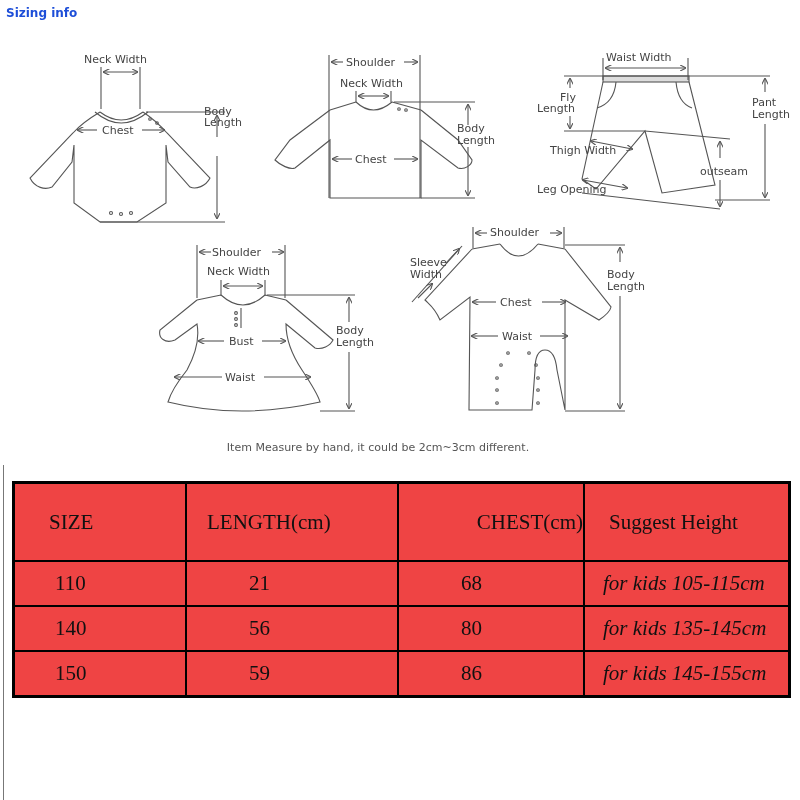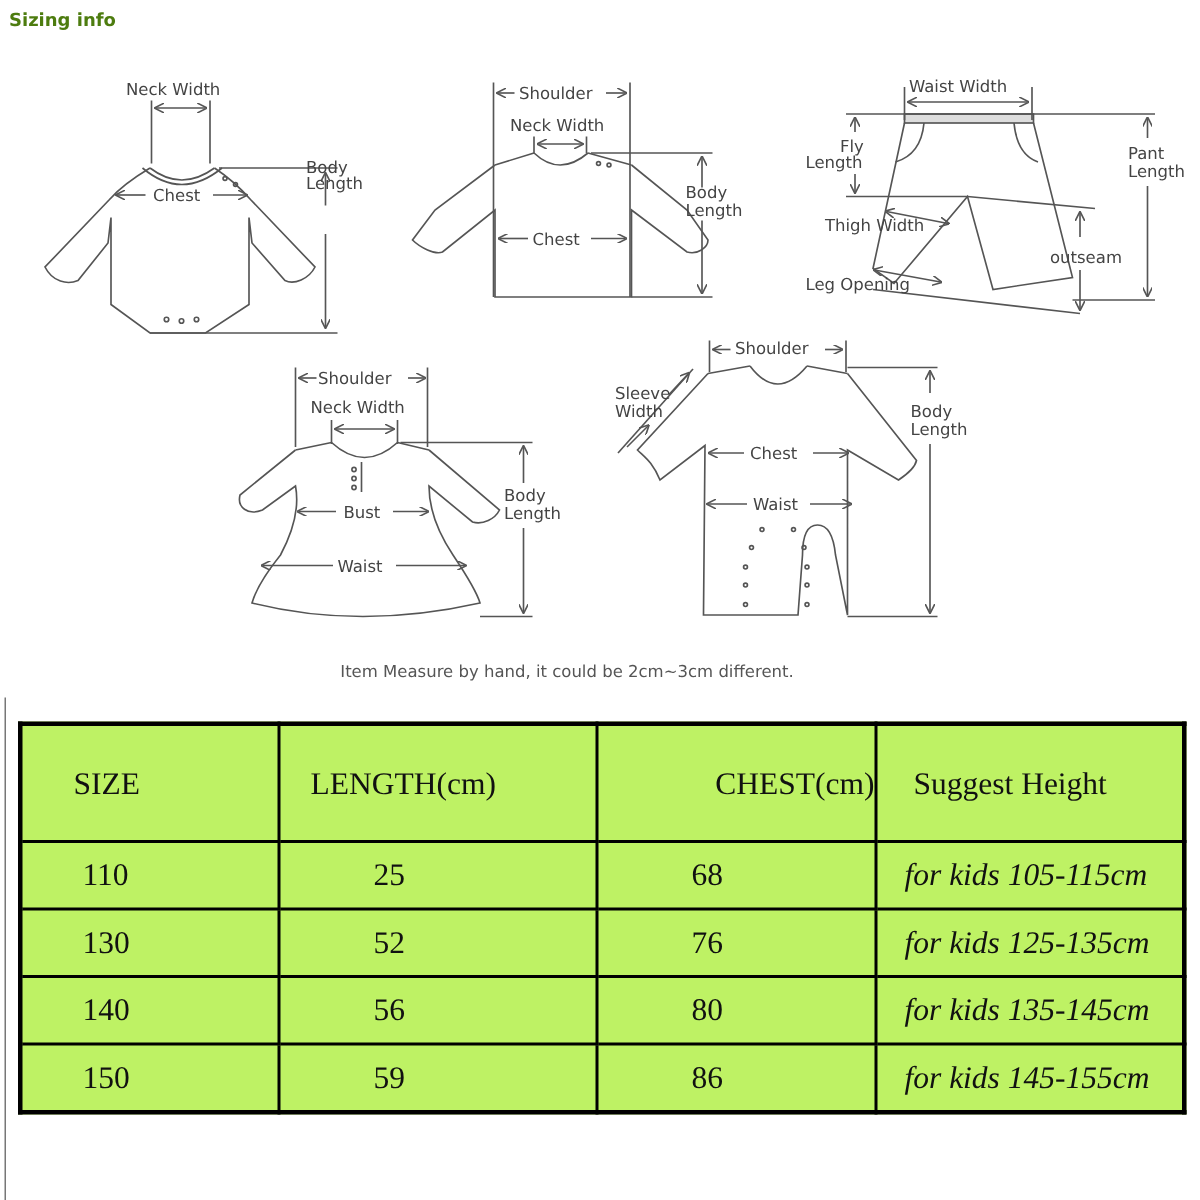--- a/index.html
+++ b/index.html
@@ -1,22 +1,22 @@
 <!DOCTYPE html>
 <html><head>
 <meta charset="utf-8">
 <style>
   html, body { margin:0; padding:0; background:#ffffff; }
   body { width:800px; height:800px; position:relative; overflow:hidden; font-family:"DejaVu Sans", sans-serif; }
-  .title { position:absolute; left:6px; top:6px; font-size:12px; font-weight:bold; color:#4d7c0f; font-family:"DejaVu Sans", sans-serif; }
+  .title { position:absolute; left:6px; top:6px; font-size:12px; font-weight:bold; color:#1d4ed8; font-family:"DejaVu Sans", sans-serif; }
   .diagram { position:absolute; left:0; top:30px; width:664px; height:400px; }
   .diagram svg text { font-family:"DejaVu Sans", sans-serif; fill:#444; }
   .note { position:absolute; left:0; width:756px; top:441px; text-align:center; font-size:11px; color:#555; font-family:"DejaVu Sans", sans-serif; }
   .leftline { position:absolute; left:3px; top:465px; width:1px; height:335px; background:#777; }
-  table.size { position:absolute; left:12px; top:481px; width:779px; border-collapse:collapse; border:3px solid #000; background:#bef264; font-family:"Liberation Serif", serif; color:#111; }
+  table.size { position:absolute; left:12px; top:481px; width:779px; border-collapse:collapse; border:3px solid #000; background:#ef4444; font-family:"Liberation Serif", serif; color:#111; }
   table.size td, table.size th { border:2px solid #000; font-weight:normal; font-size:21px; padding:0; }
   table.size th { height:76px; }
   table.size td { height:43px; }
   .c1 { width:136px; } .c2 { width:190px; } .c3 { width:170px; }
   .pl1 { padding-left:34px !important; text-align:left; }
   .pl2 { padding-left:20px !important; text-align:left; }
   .pl3 { padding-left:14px !important; text-align:right; }
   .pl4 { padding-left:24px !important; text-align:left; }
   .v1 { padding-left:40px !important; text-align:left; }
   .v2 { padding-left:62px !important; text-align:left; }
@@ -204,29 +204,23 @@
     <tr>
       <th class="c1 pl1">SIZE</th>
       <th class="c2 pl2">LENGTH(cm)</th>
       <th class="c3 pl3">CHEST(cm)</th>
       <th class="pl4">Suggest Height</th>
     </tr>
   </thead>
   <tbody>
     <tr>
       <td class="v1">110</td>
-      <td class="v2">25</td>
+      <td class="v2">21</td>
       <td class="v3">68</td>
       <td class="v4">for kids 105-115cm</td>
-    </tr>
-    <tr>
-      <td class="v1">130</td>
-      <td class="v2">52</td>
-      <td class="v3">76</td>
-      <td class="v4">for kids 125-135cm</td>
     </tr>
     <tr>
       <td class="v1">140</td>
       <td class="v2">56</td>
       <td class="v3">80</td>
       <td class="v4">for kids 135-145cm</td>
     </tr>
     <tr>
       <td class="v1">150</td>
       <td class="v2">59</td>

